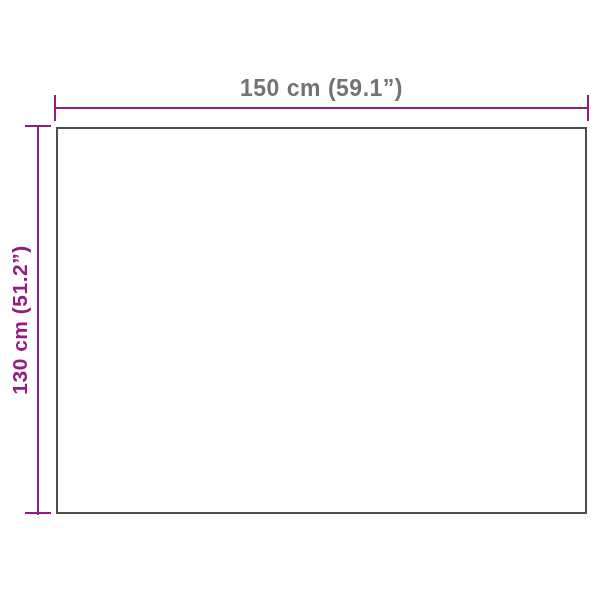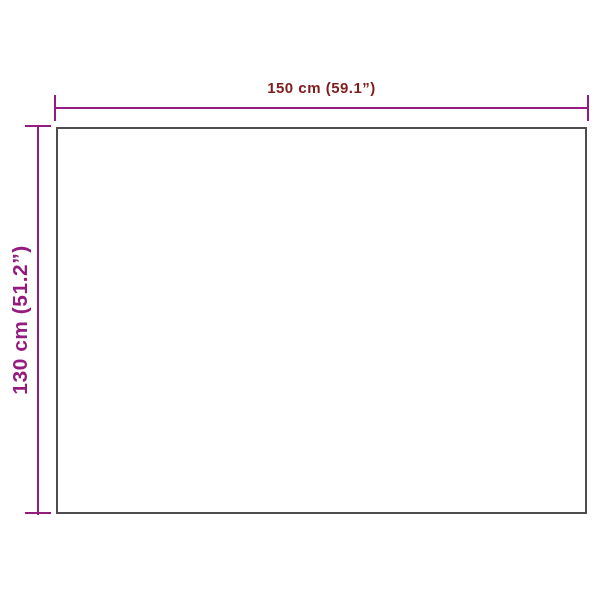--- a/index.html
+++ b/index.html
@@ -49,24 +49,24 @@
     top: 95px;
     width: 2px;
     height: 26px;
   }
   .h-label {
     position: absolute;
     left: 55px;
     top: 75px;
     width: 533px;
     text-align: center;
-    font-size: 15px;
+    font-size: 23px;
     font-weight: bold;
     line-height: 26px;
-    color: #7f1d1d;
+    color: #737373;
     letter-spacing: 0.5px;
     white-space: nowrap;
   }
   
   .v-line {
     left: 37px;
     top: 126px;
     width: 2px;
     height: 389px;
   }

